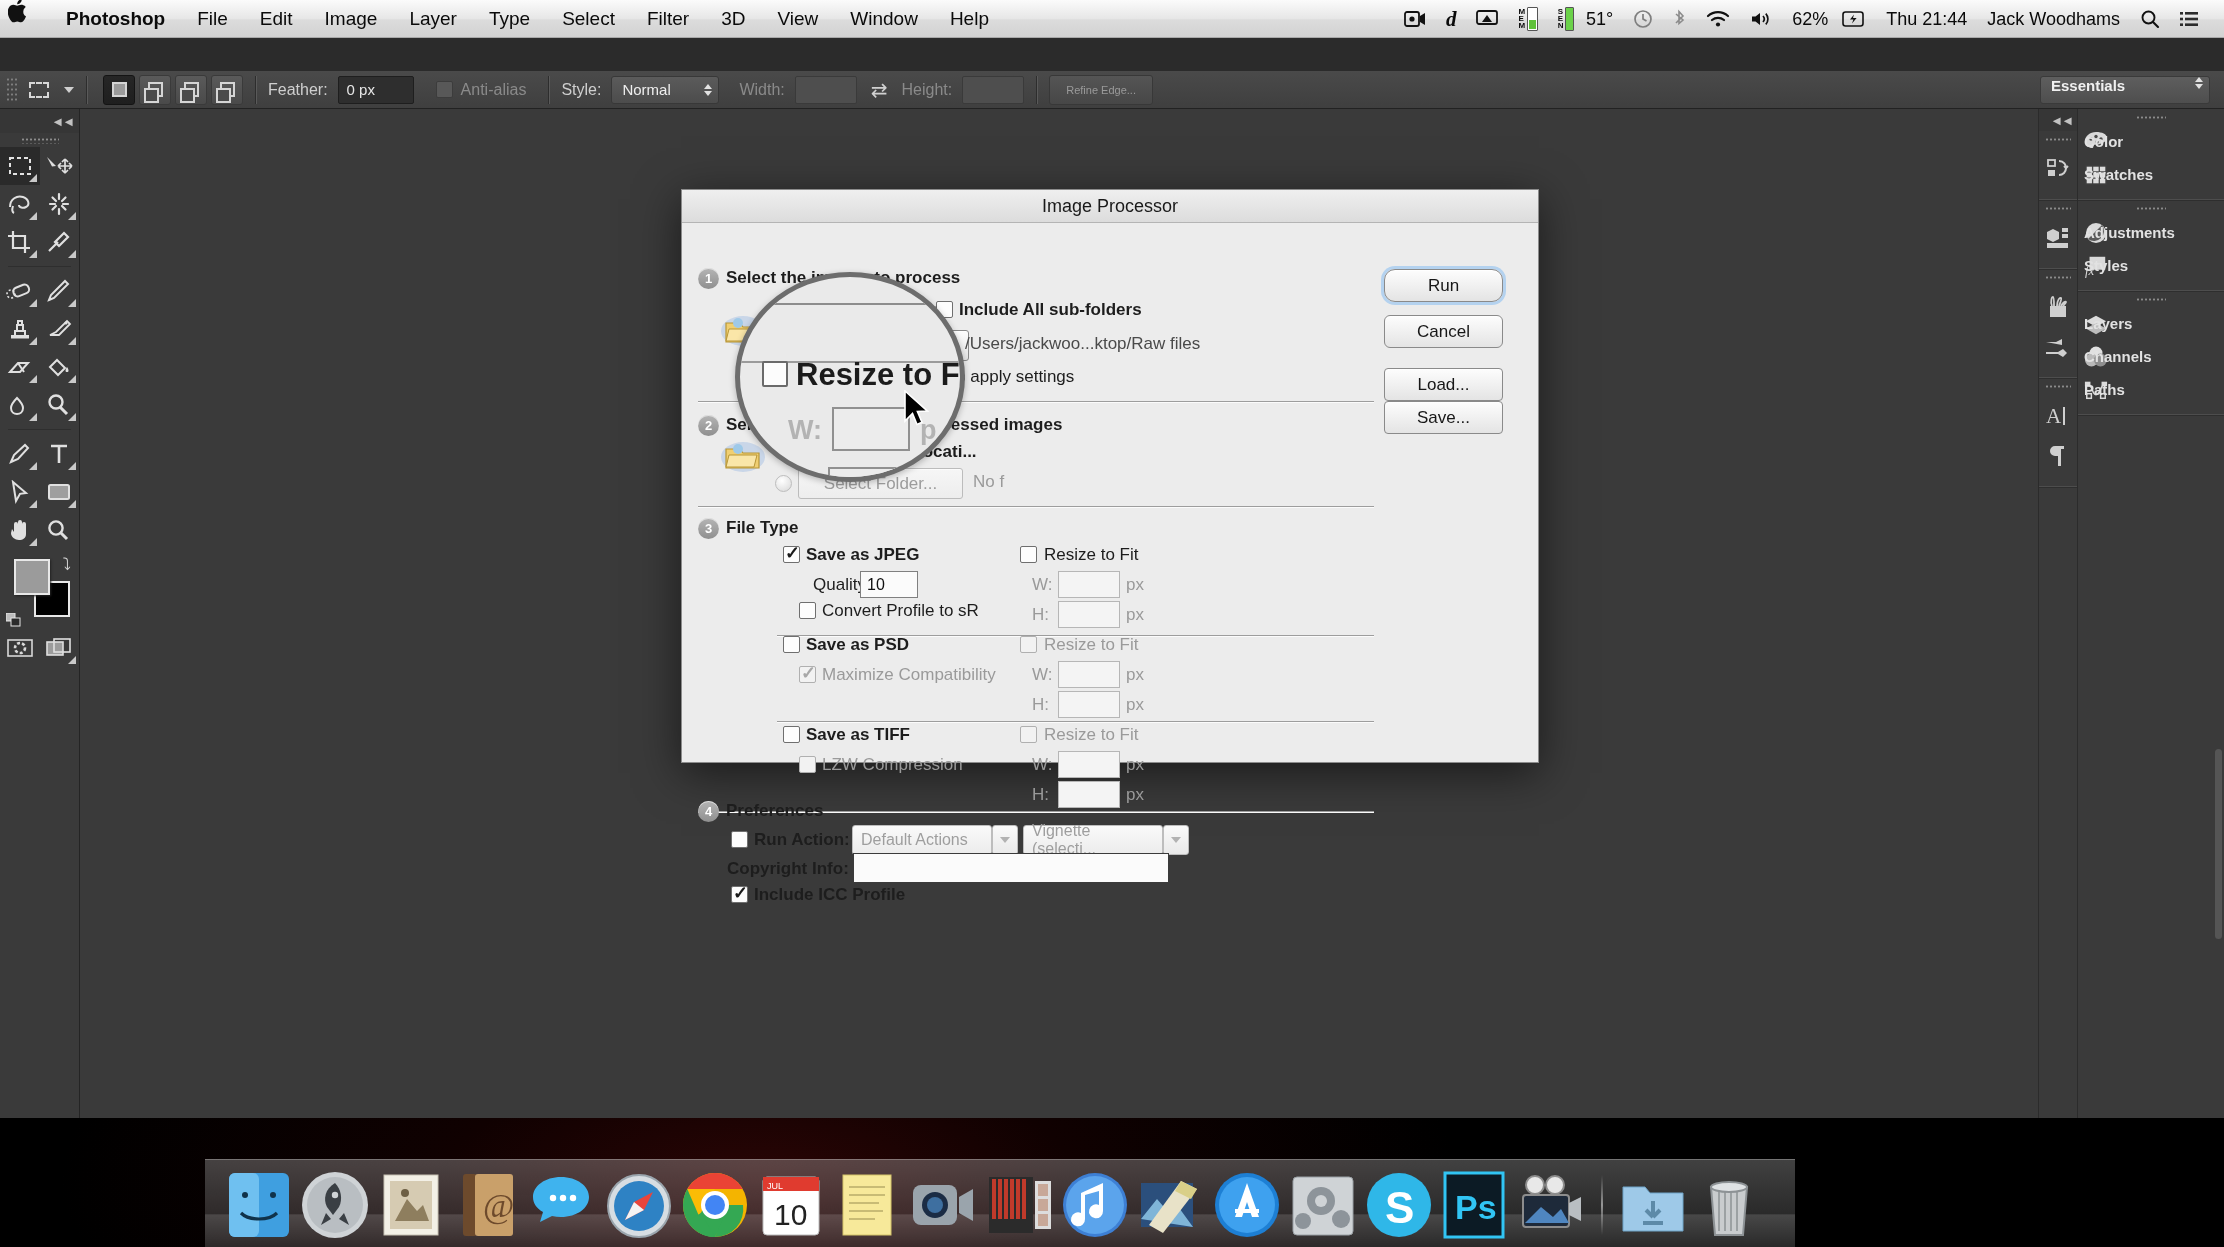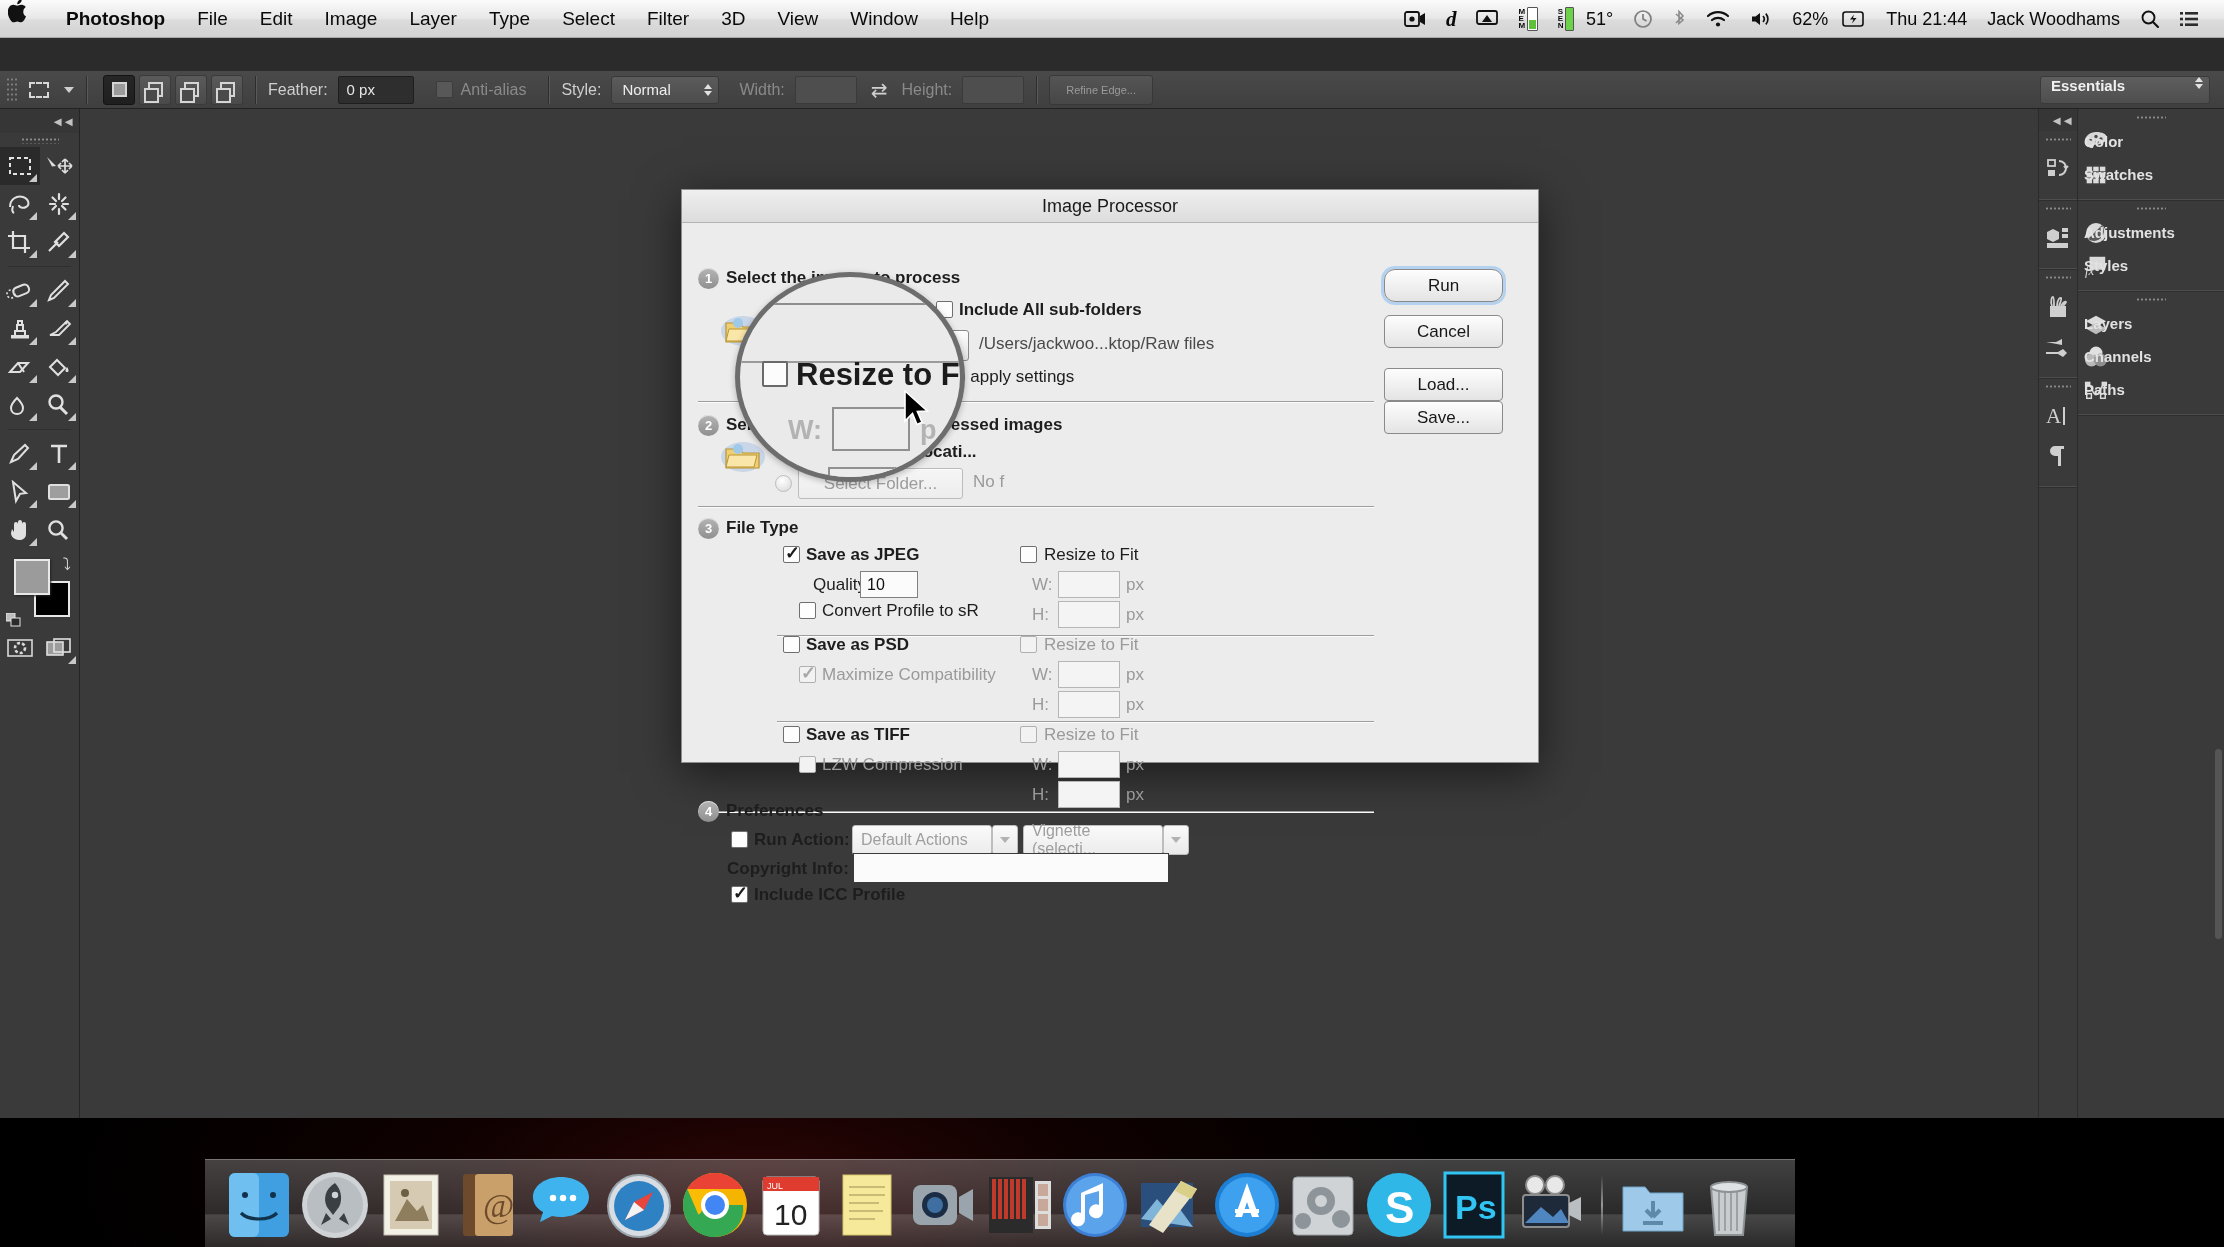--- a/index.html
+++ b/index.html
@@ -829,21 +829,21 @@
             <circle cx="18" cy="14" r="5" fill="#9ec9e8"></circle>
           </svg>
       </div>
       <div class="radio dimr" style="left:98px;top:78px;"></div>
       <div class="lbl dim" style="left:122px;top:77px;">Use Open Images</div>
       <div class="cbox" style="left:254px;top:78px;"></div>
       <div class="lbl" style="left:277px;top:77px;font-weight:bold;">Include All sub-folders</div>
 
       <div class="radio on" style="left:98px;top:114px;"></div>
       <div class="btn" style="left:122px;top:107px;width:165px;height:31px;border-radius:3px;">Select Folder...</div>
-      <div class="lbl sub" style="left:297px;top:111px;">/Users/jackwoo...ktop/Raw files</div>
+      <div class="lbl sub" style="left:283px;top:111px;">/Users/jackwoo...ktop/Raw files</div>
 
       <div class="cbox" style="left:117px;top:145px;"></div>
       <div class="lbl" style="left:140px;top:144px;">Open first image to apply settings</div>
 
       <div class="hr" style="left:16px;top:178px;width:676px;"></div>
 
       <div class="stepnum" style="left:16px;top:192px;">2</div>
       <div class="steptitle" style="left:44px;top:192px;">Select location to save processed images</div>
       <div class="folder-icon" style="left:38px;top:212px;">
         <svg width="46" height="40" viewBox="0 0 46 40">

